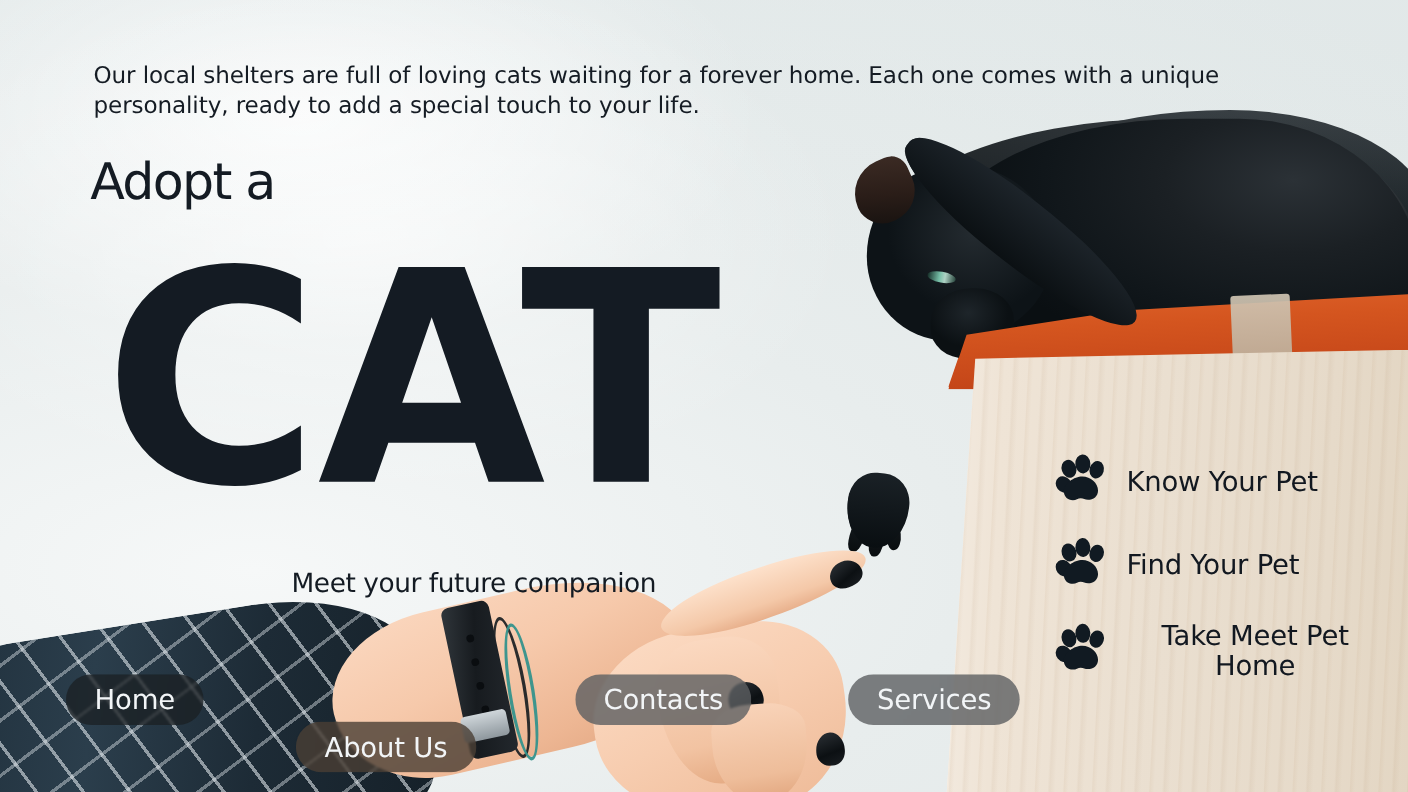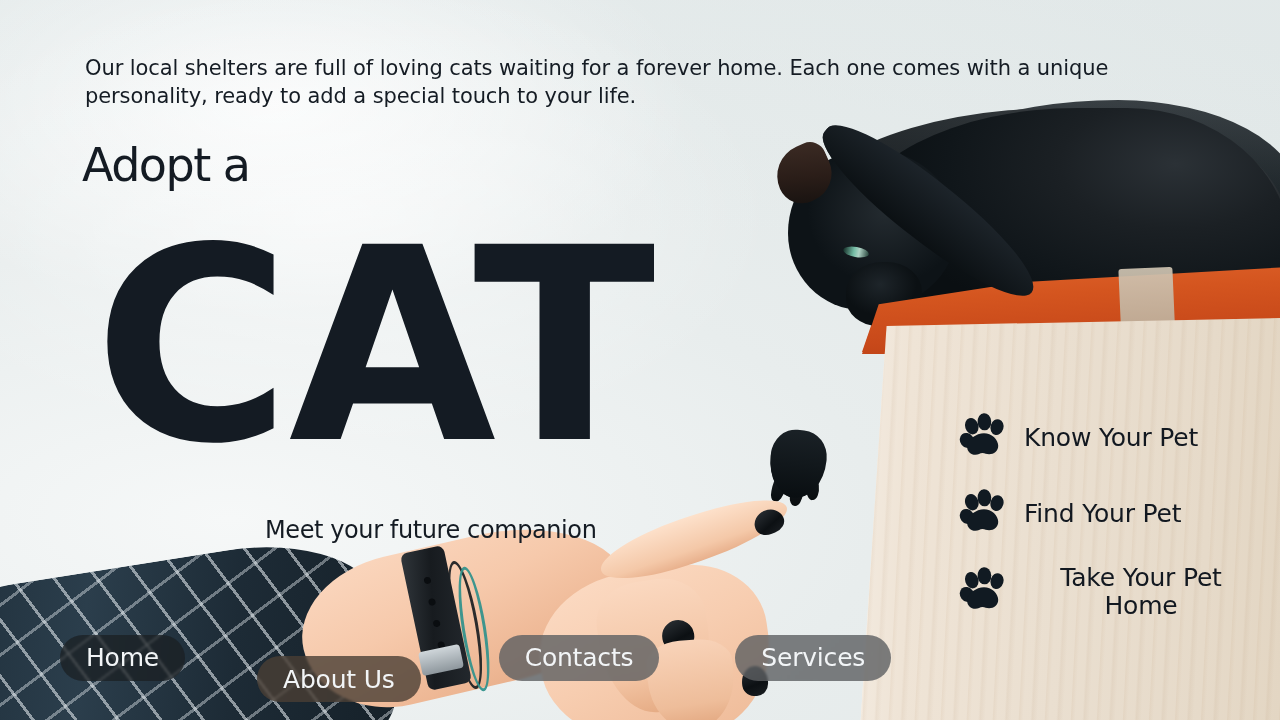--- a/index.html
+++ b/index.html
@@ -267,21 +267,21 @@
   .paw{flex:0 0 auto; width:52px; height:52px;}
   .feature-label{
     font-size:25px; line-height:1.12; color:#121820; font-weight:400;
     letter-spacing:-.2px;
   }
   .feature-3 .feature-label{ text-align:center; }
 
   
   .nav{
     position:absolute; left:60px; bottom:18px;
-    display:flex; align-items:center; gap:0;
+    display:flex; align-items:flex-start; gap:12px;
   }
   .pill{
     height:46px; padding:0 26px;
     display:flex; align-items:center; justify-content:center;
     border-radius:999px; border:none; cursor:pointer;
     color:#f2f5f7; font-size:25px; letter-spacing:-.2px;
     font-family:inherit; font-weight:400;
     backdrop-filter:blur(1px);
     white-space:nowrap;
   }
@@ -393,21 +393,21 @@
       <div class="feature feature-3">
         <svg class="paw" viewBox="0 0 64 64" aria-hidden="true">
           <g fill="#111a22">
             <ellipse cx="17" cy="17.5" rx="8.2" ry="10.2" transform="rotate(-18 17 17.5)"></ellipse>
             <ellipse cx="32.5" cy="12" rx="8.4" ry="10.6" transform="rotate(-4 32.5 12)"></ellipse>
             <ellipse cx="48" cy="18.5" rx="8" ry="9.8" transform="rotate(16 48 18.5)"></ellipse>
             <ellipse cx="11" cy="35" rx="8.4" ry="9.6" transform="rotate(-38 11 35)"></ellipse>
             <path d="M32 26c9.2 0 17.5 7.4 17.5 15.6 0 6.7-5.2 10.4-11.2 10.4-3.4 0-5.2-1.6-8.2-1.6-3.1 0-5.1 2.2-8.7 2.2-5.9 0-10.2-4-10.2-10.2C11.2 33.9 22.6 26 32 26z"></path>
           </g>
         </svg>
-        <span class="feature-label">Take Your Pet Home</span>
+        <span class="feature-label">Take Meet Pet Home</span>
       </div>
 
     </div>
 
     <nav class="nav">
       <button class="pill pill-1">Home</button>
       <button class="pill pill-2">About Us</button>
       <button class="pill pill-3">Contacts</button>
       <button class="pill pill-4">Services</button>
     </nav>

